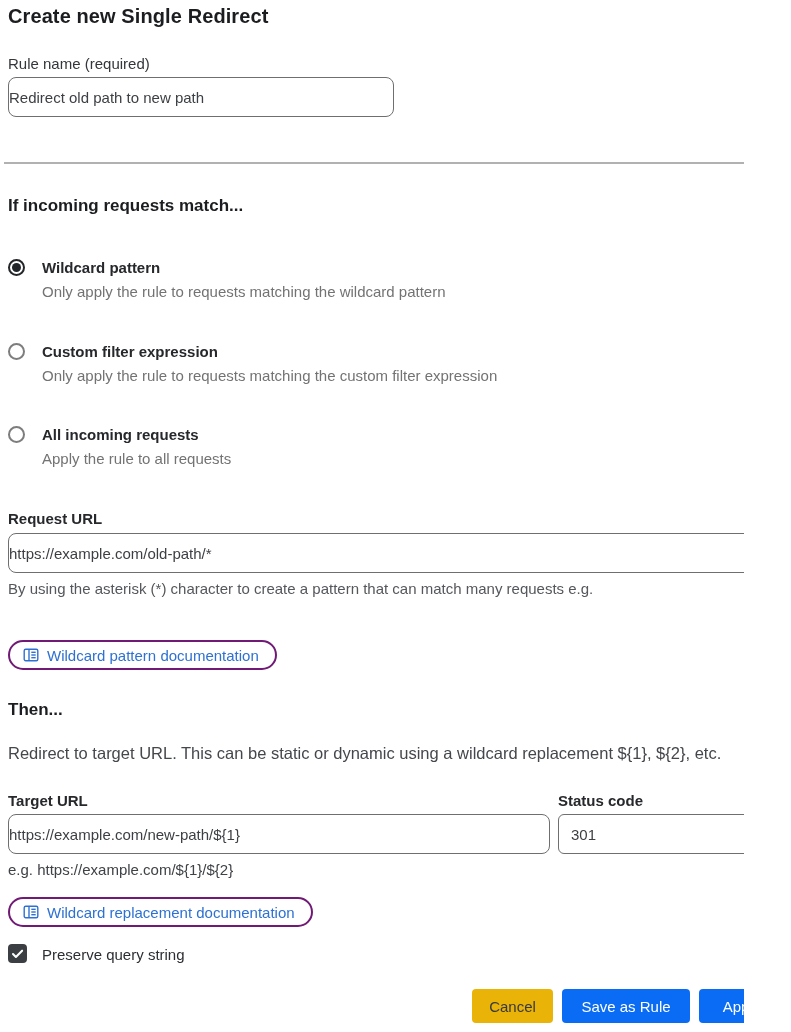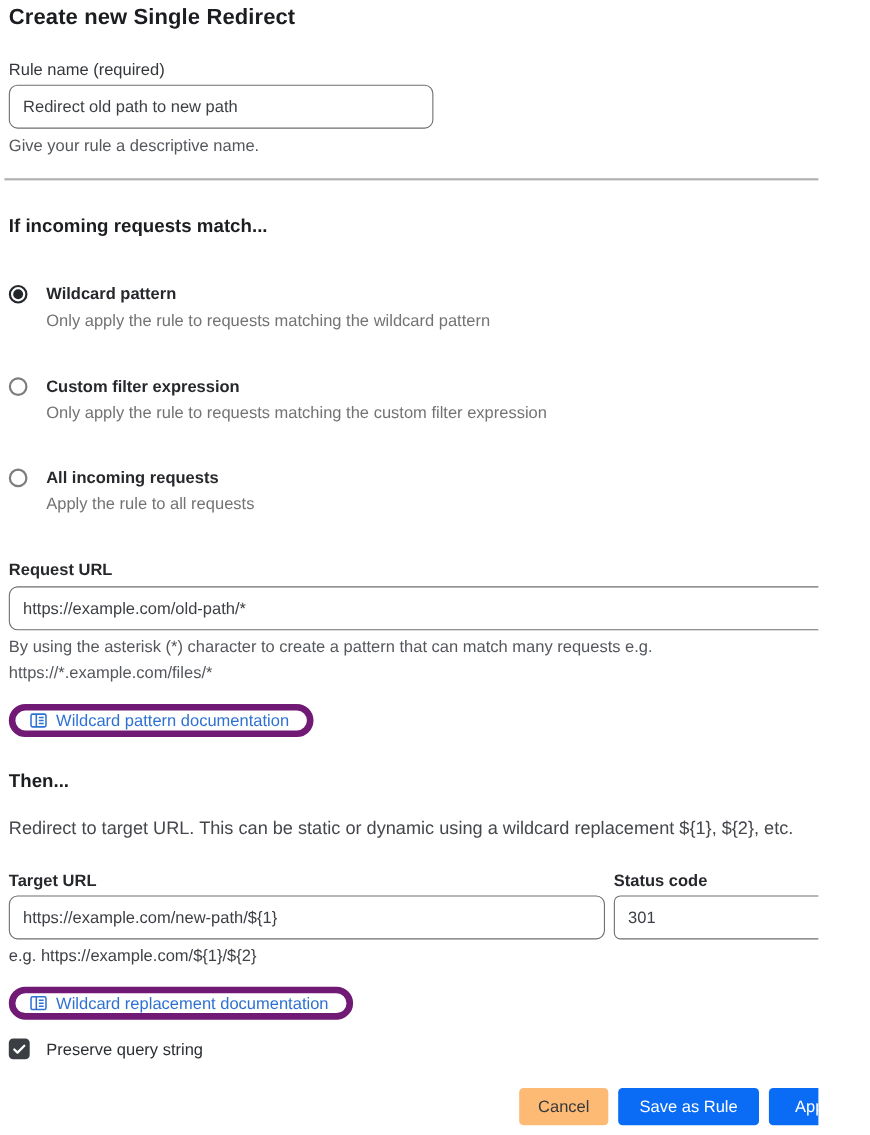--- a/index.html
+++ b/index.html
@@ -25,21 +25,21 @@
   }
   .field-label.semibold { font-weight: 700; color: #26282c; }
 
   .text-input {
     border: 1px solid #6f6f6f;
     border-radius: 8px;
     height: 40px;
     font-family: "Liberation Sans", sans-serif;
     font-size: 15px;
     color: #3c3f43;
-    padding: 0 12px;
+    padding: 0 0;
     background: #fff;
     outline: none;
     display: block;
   }
   .helper {
     font-size: 15px; color: #54575c; line-height: 20px;
   }
   .helper.dark { color: #3f4246; }
 
   .divider {
@@ -67,21 +67,21 @@
   .radio-label {
     font-size: 15px; font-weight: 700; color: #26282c; cursor: pointer;
   }
   .radio-desc {
     font-size: 15px; color: #737373;
   }
 
   
   .doc-btn {
     height: 30px;
-    border: 6px solid #701a75;
+    border: 2px solid #701a75;
     border-radius: 15px;
     background: #fff;
     color: #2e71d2;
     font-family: "Liberation Sans", sans-serif;
     font-size: 15px;
     display: inline-flex; align-items: center;
     padding: 0 16px 0 13px;
     gap: 8px;
     cursor: pointer;
   }
@@ -115,33 +115,32 @@
   .checkbox svg { display: block; }
   .checkbox-label { font-size: 15px; color: #2b2e33; cursor: pointer; }
 
   
   .btn {
     height: 34px; border: none; border-radius: 4px;
     font-family: "Liberation Sans", sans-serif;
     font-size: 15px; cursor: pointer;
     display: inline-flex; align-items: center; justify-content: center;
   }
-  .btn-secondary { background: #fdba74; color: #36393d; }
+  .btn-secondary { background: #eab308; color: #36393d; }
   .btn-primary { background: #0a6cf4; color: #ffffff; }
 </style>
 </head>
 <body>
 
 <div id="app">
 
   <h1 class="abs page-title">Create new Single Redirect</h1>
 
   <div class="abs field-label" style="left:8px; top:54px;">Rule name (required)</div>
   <input class="abs text-input" style="left: 8px; top: 77px; width: 386px;" type="text" value="Redirect old path to new path">
-  <div class="abs helper" style="left:8px; top:123px;">Give your rule a descriptive name.</div>
 
   <div class="abs divider"></div>
 
   <div class="abs section-heading" style="left:8px; top:196px;">If incoming requests match...</div>
 
   <div class="abs radio-circle selected" style="left:8px; top:259px;">
       <span class="dot"></span>
     </div>
   <div class="abs radio-label" style="left:42px; top:259px;">Wildcard pattern</div>
   <div class="abs radio-desc" style="left:42px; top:283px;">Only apply the rule to requests matching the wildcard pattern</div>
@@ -150,21 +149,20 @@
   <div class="abs radio-label" style="left:42px; top:343px;">Custom filter expression</div>
   <div class="abs radio-desc" style="left:42px; top:367px;">Only apply the rule to requests matching the custom filter expression</div>
 
   <div class="abs radio-circle" style="left:8px; top:426px;"></div>
   <div class="abs radio-label" style="left:42px; top:426px;">All incoming requests</div>
   <div class="abs radio-desc" style="left:42px; top:450px;">Apply the rule to all requests</div>
 
   <div class="abs field-label semibold" style="left:8px; top:509px;">Request URL</div>
   <input class="abs text-input" style="left: 8px; top: 533px; width: 775px;" type="text" value="https://example.com/old-path/*">
   <div class="abs helper" style="left:8px; top:579px;">By using the asterisk (*) character to create a pattern that can match many requests e.g.</div>
-  <div class="abs helper" style="left:8px; top:602px;">https://*.example.com/files/*</div>
 
   <button class="abs doc-btn" style="left:8px; top:640px;">
     <span>
       <svg width="16" height="16" viewBox="0 0 16 16" fill="none" stroke="currentColor" stroke-width="1.4">
         <rect x="1.2" y="2.2" width="13.6" height="11.6" rx="1.5"></rect>
         <line x1="6" y1="2.2" x2="6" y2="13.8"></line>
         <line x1="8.3" y1="5.3" x2="12.7" y2="5.3"></line>
         <line x1="8.3" y1="8" x2="12.7" y2="8"></line>
         <line x1="8.3" y1="10.7" x2="12.7" y2="10.7"></line>
       </svg>

